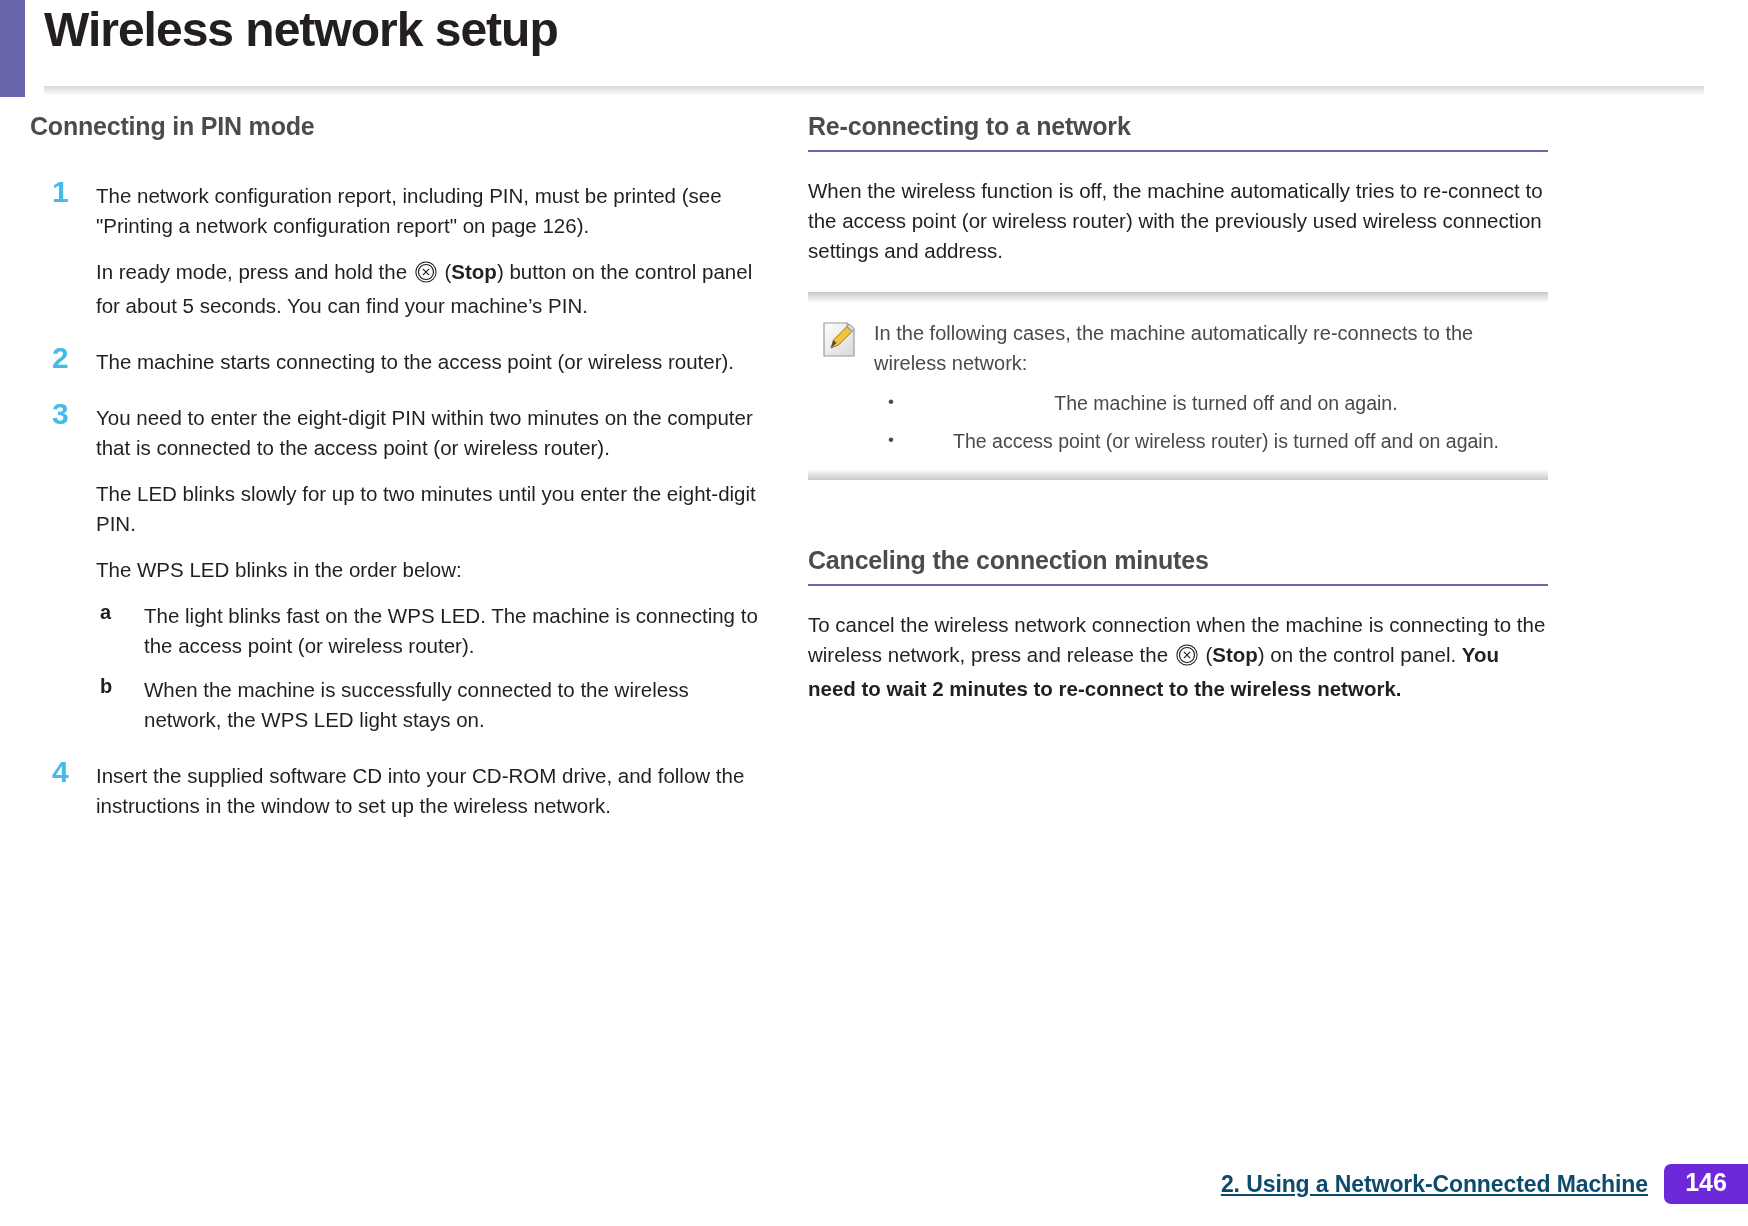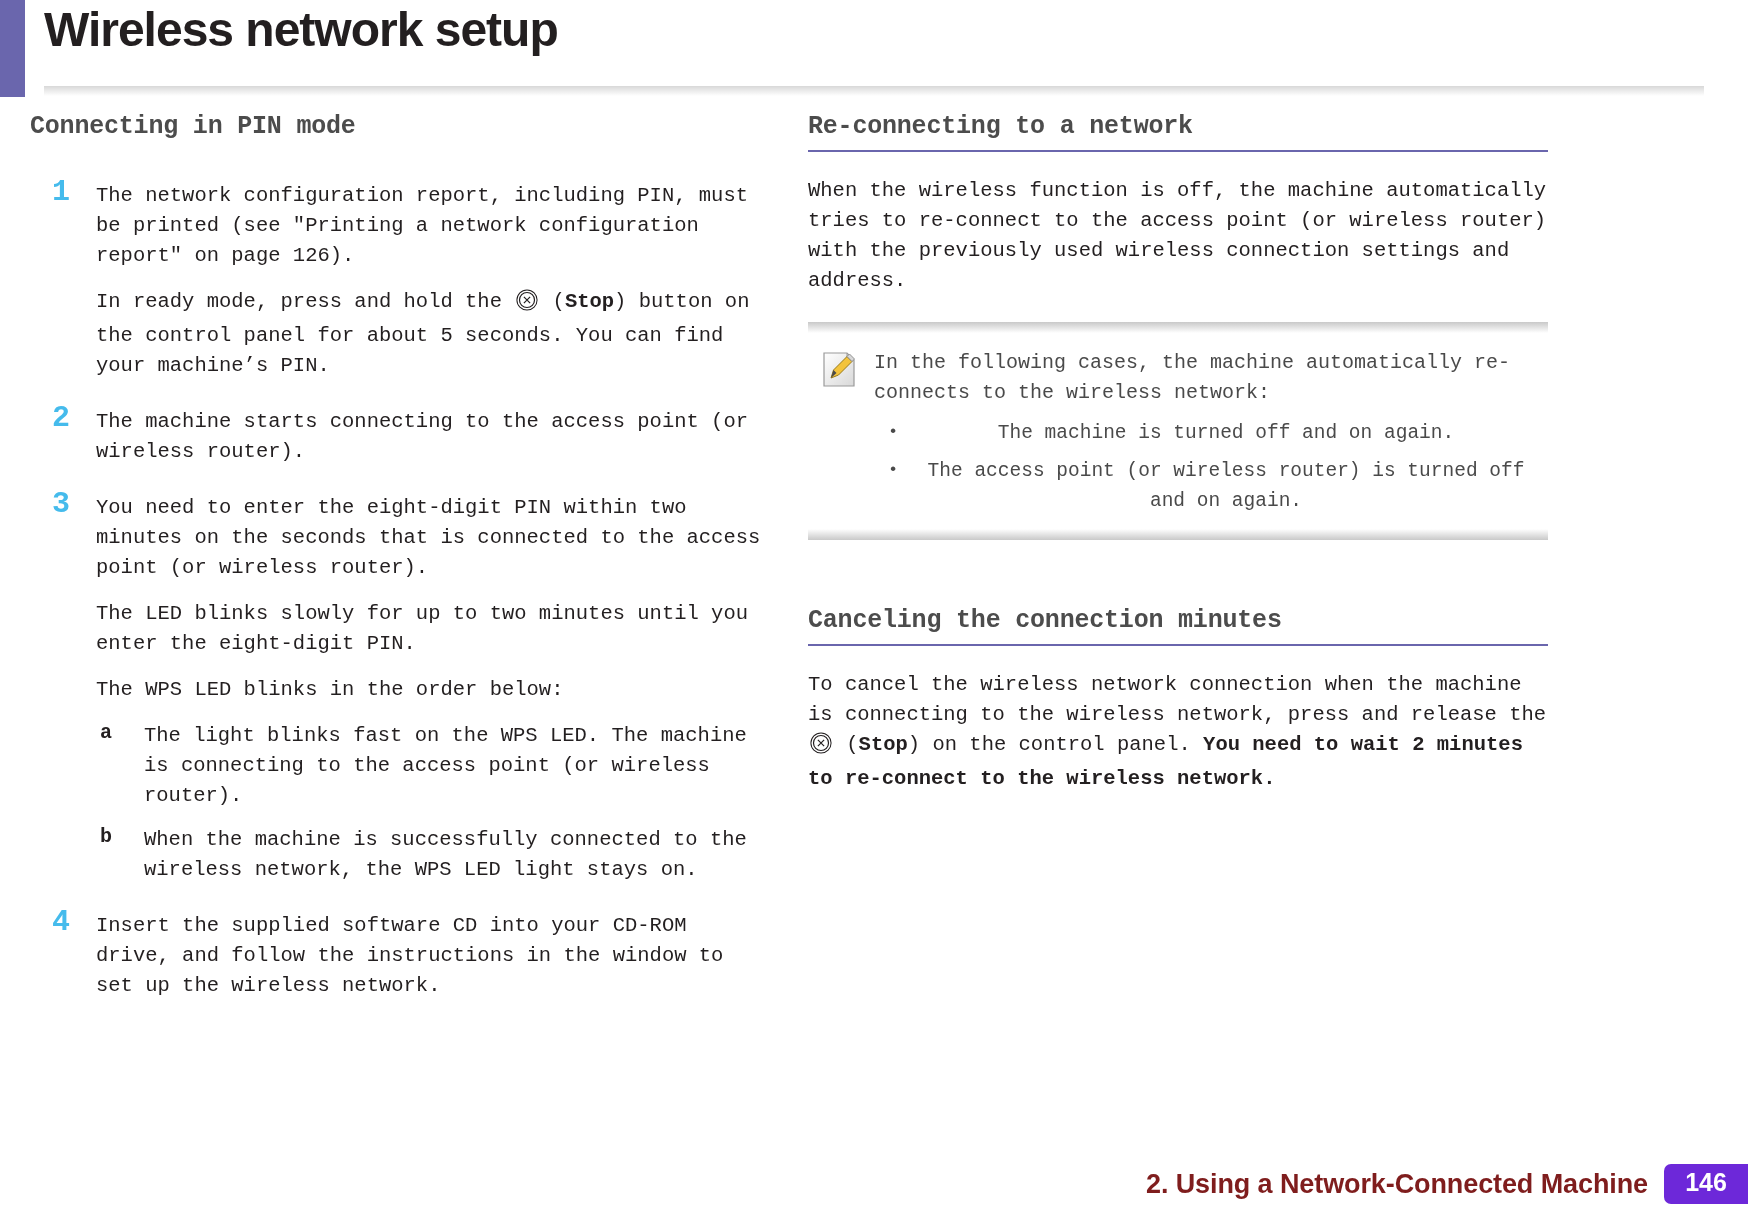--- a/index.html
+++ b/index.html
@@ -48,21 +48,20 @@
     background: linear-gradient(to bottom, #d8d8d8 0%, #eaeaea 45%, #ffffff 100%);
   }
 
   
   .columns {
     position: absolute;
     top: 112px;
     left: 0;
     width: 1460px;
     height: 1010px;
-    font-family: Liberation Mono, monospace;
   }
   .col {
     position: absolute;
     top: 0;
     width: 740px;
   }
   .col-left  { left: 30px;  }
   .col-right { left: 808px; width: 740px; }
 
   
@@ -213,26 +212,27 @@
 
   
   .footer {
     position: absolute;
     right: 0;
     bottom: 22px;
     display: flex;
     align-items: center;
   }
   .footer-text {
-    font-size: 27px;
-    font-weight: bold;
-    color: #7f1d1d;
+    font-size: 23px;
+    font-weight: bold;
+    color: #0c4a6e;
     letter-spacing: -0.1px;
     margin-right: 16px;
     white-space: nowrap;
+    text-decoration: underline;
   }
   .footer-page {
     background: #6d28d9;
     color: #ffffff;
     font-size: 25px;
     font-weight: bold;
     padding: 6px 14px 9px 14px;
     border-radius: 7px 0 0 7px;
     line-height: 1;
     min-width: 56px;
@@ -262,21 +262,21 @@
                 <circle cx="12" cy="12" r="8.2" fill="none" stroke="#231f20" stroke-width="1.3"></circle>
                 <path d="M8.6 8.6 L15.4 15.4 M15.4 8.6 L8.6 15.4" stroke="#231f20" stroke-width="1.3" fill="none"></path>
               </svg></span> (<strong>Stop</strong>) button on the control panel for about 5 seconds. You can find your machine’s PIN.</p>
         </div>
         <div class="step">
           <span class="step-num">2</span>
           <p>The machine starts connecting to the access point (or wireless router).</p>
         </div>
         <div class="step">
           <span class="step-num">3</span>
-          <p>You need to enter the eight-digit PIN within two minutes on the seconds that is connected to the access point (or wireless router).</p>
+          <p>You need to enter the eight-digit PIN within two minutes on the computer that is connected to the access point (or wireless router).</p>
           <p>The LED blinks slowly for up to two minutes until you enter the eight-digit PIN.</p>
           <p>The WPS LED blinks in the order below:</p>
           <div class="substep">
             <span class="substep-letter">a</span>
             <p>The light blinks fast on the WPS LED. The machine is connecting to the access point (or wireless router).</p>
           </div>
           <div class="substep">
             <span class="substep-letter">b</span>
             <p>When the machine is successfully connected to the wireless network, the WPS LED light stays on.</p>
           </div>

